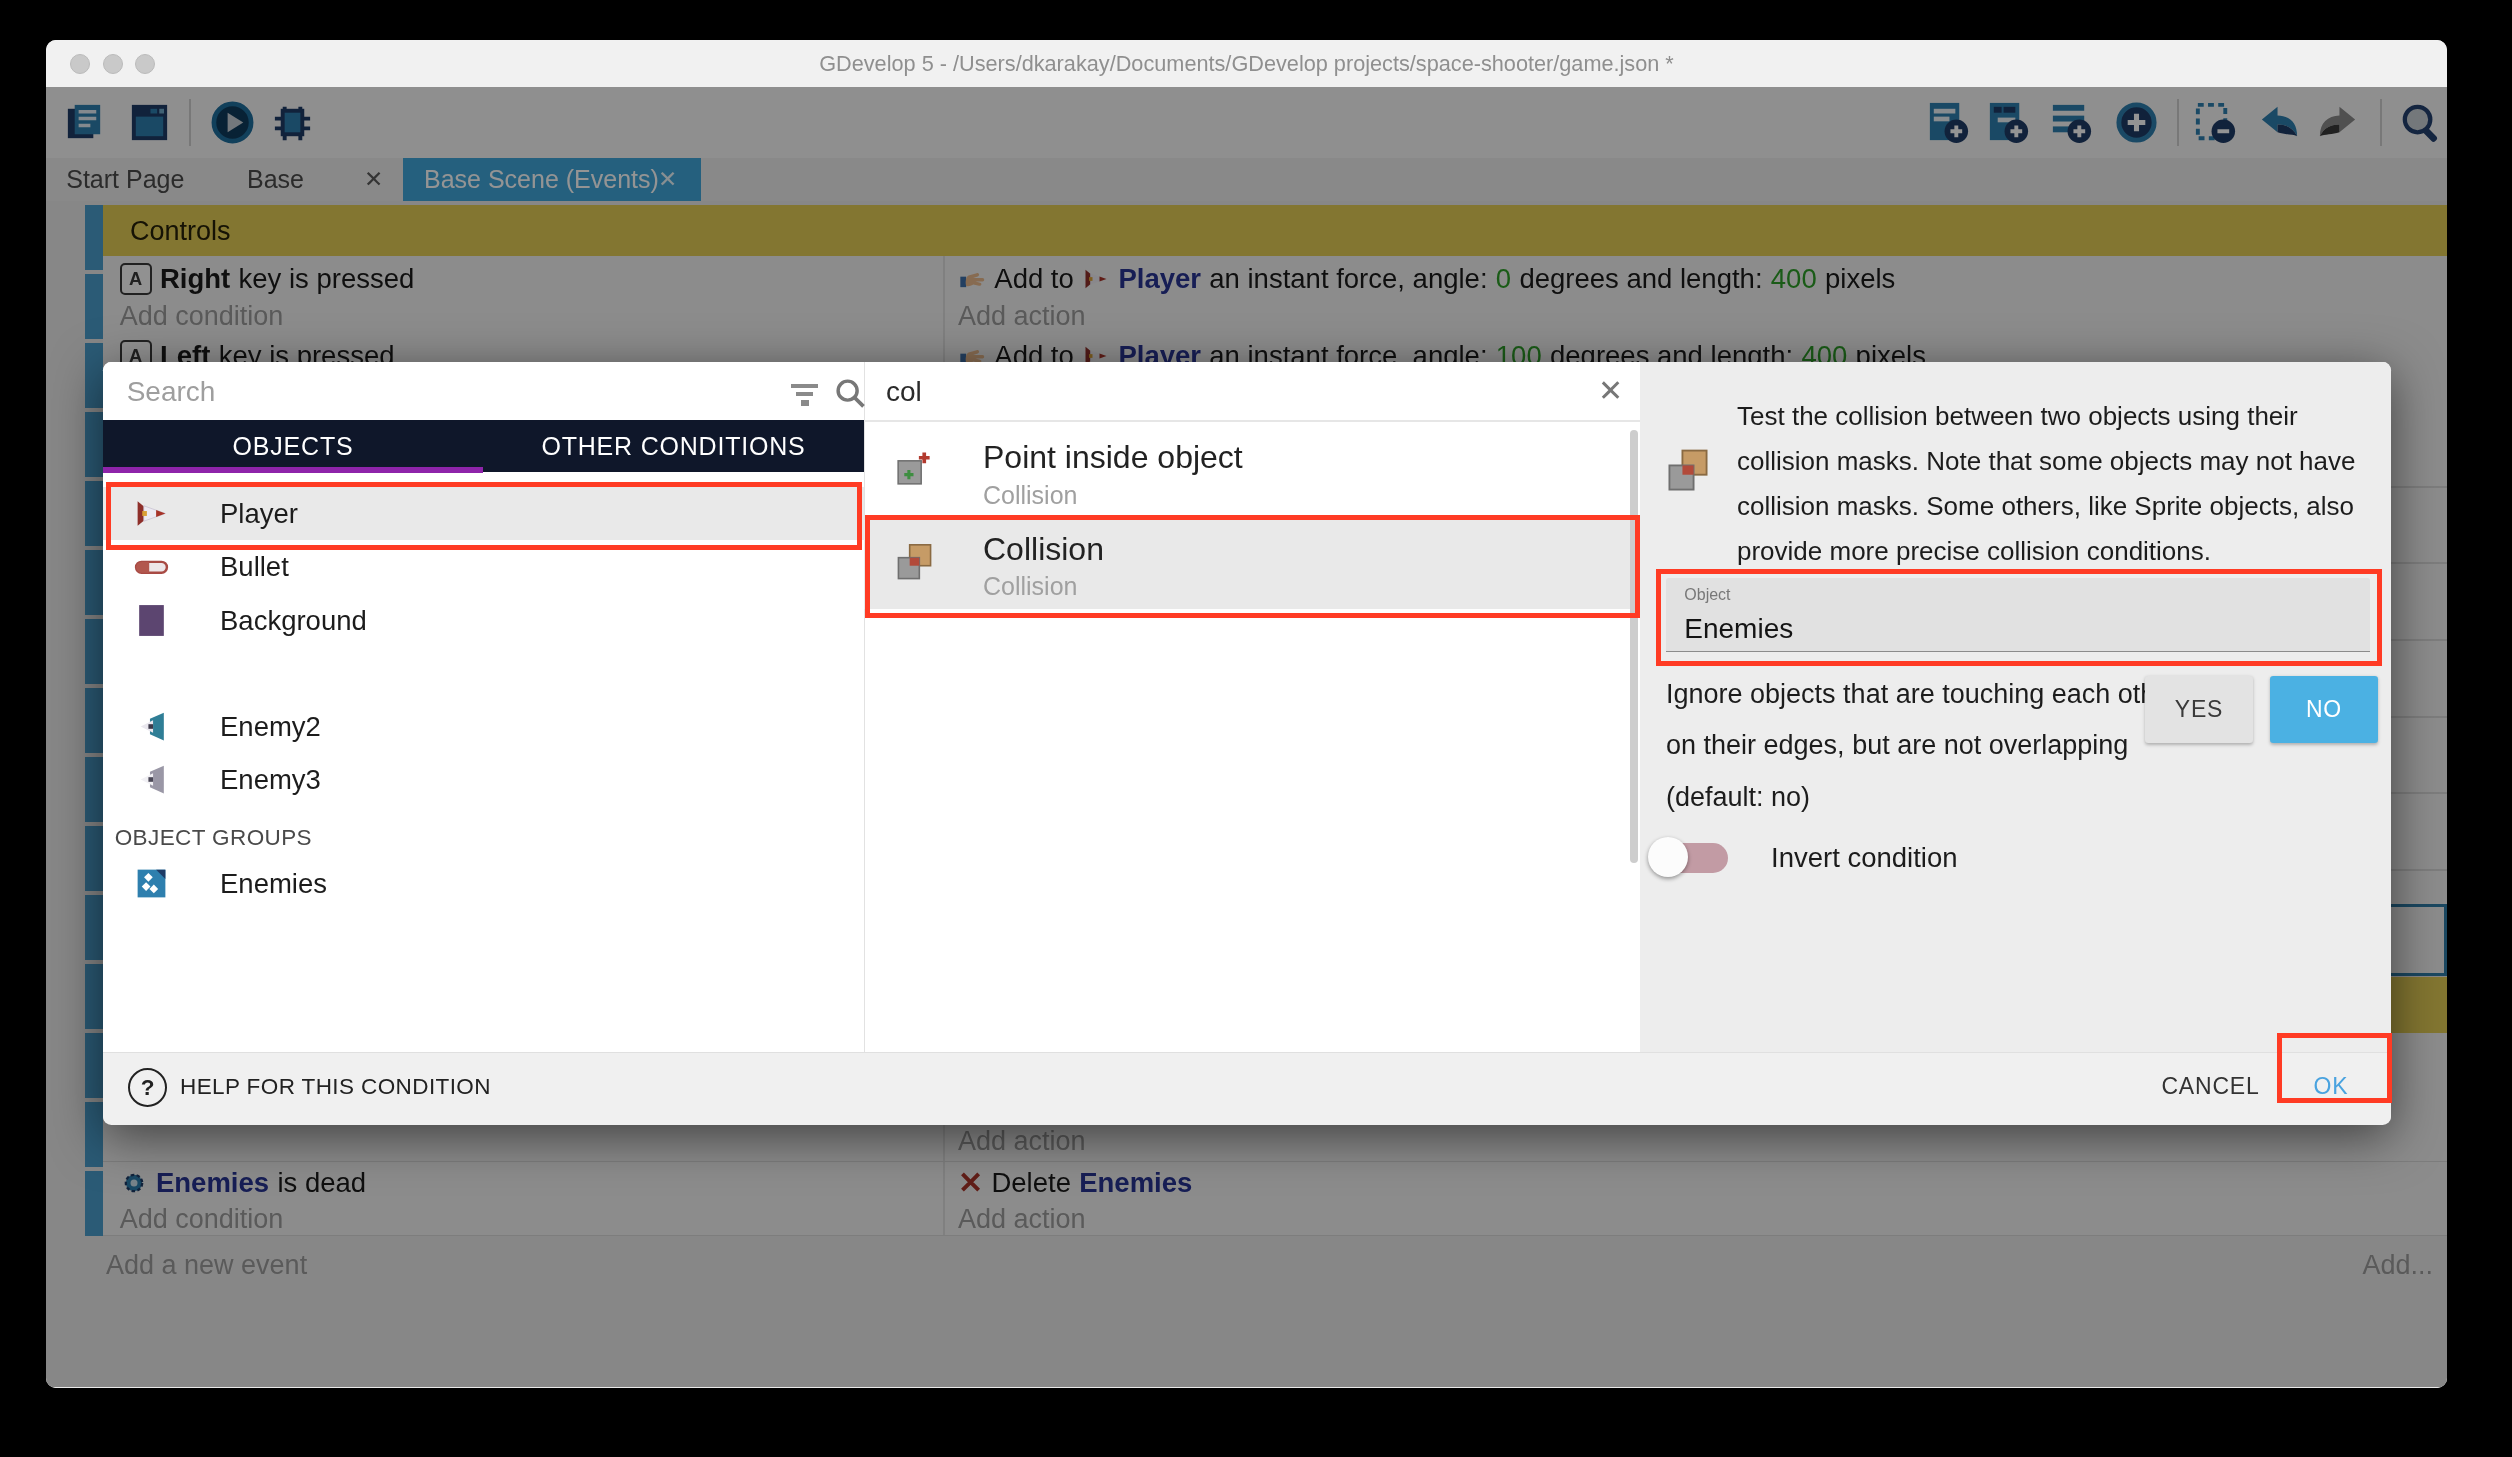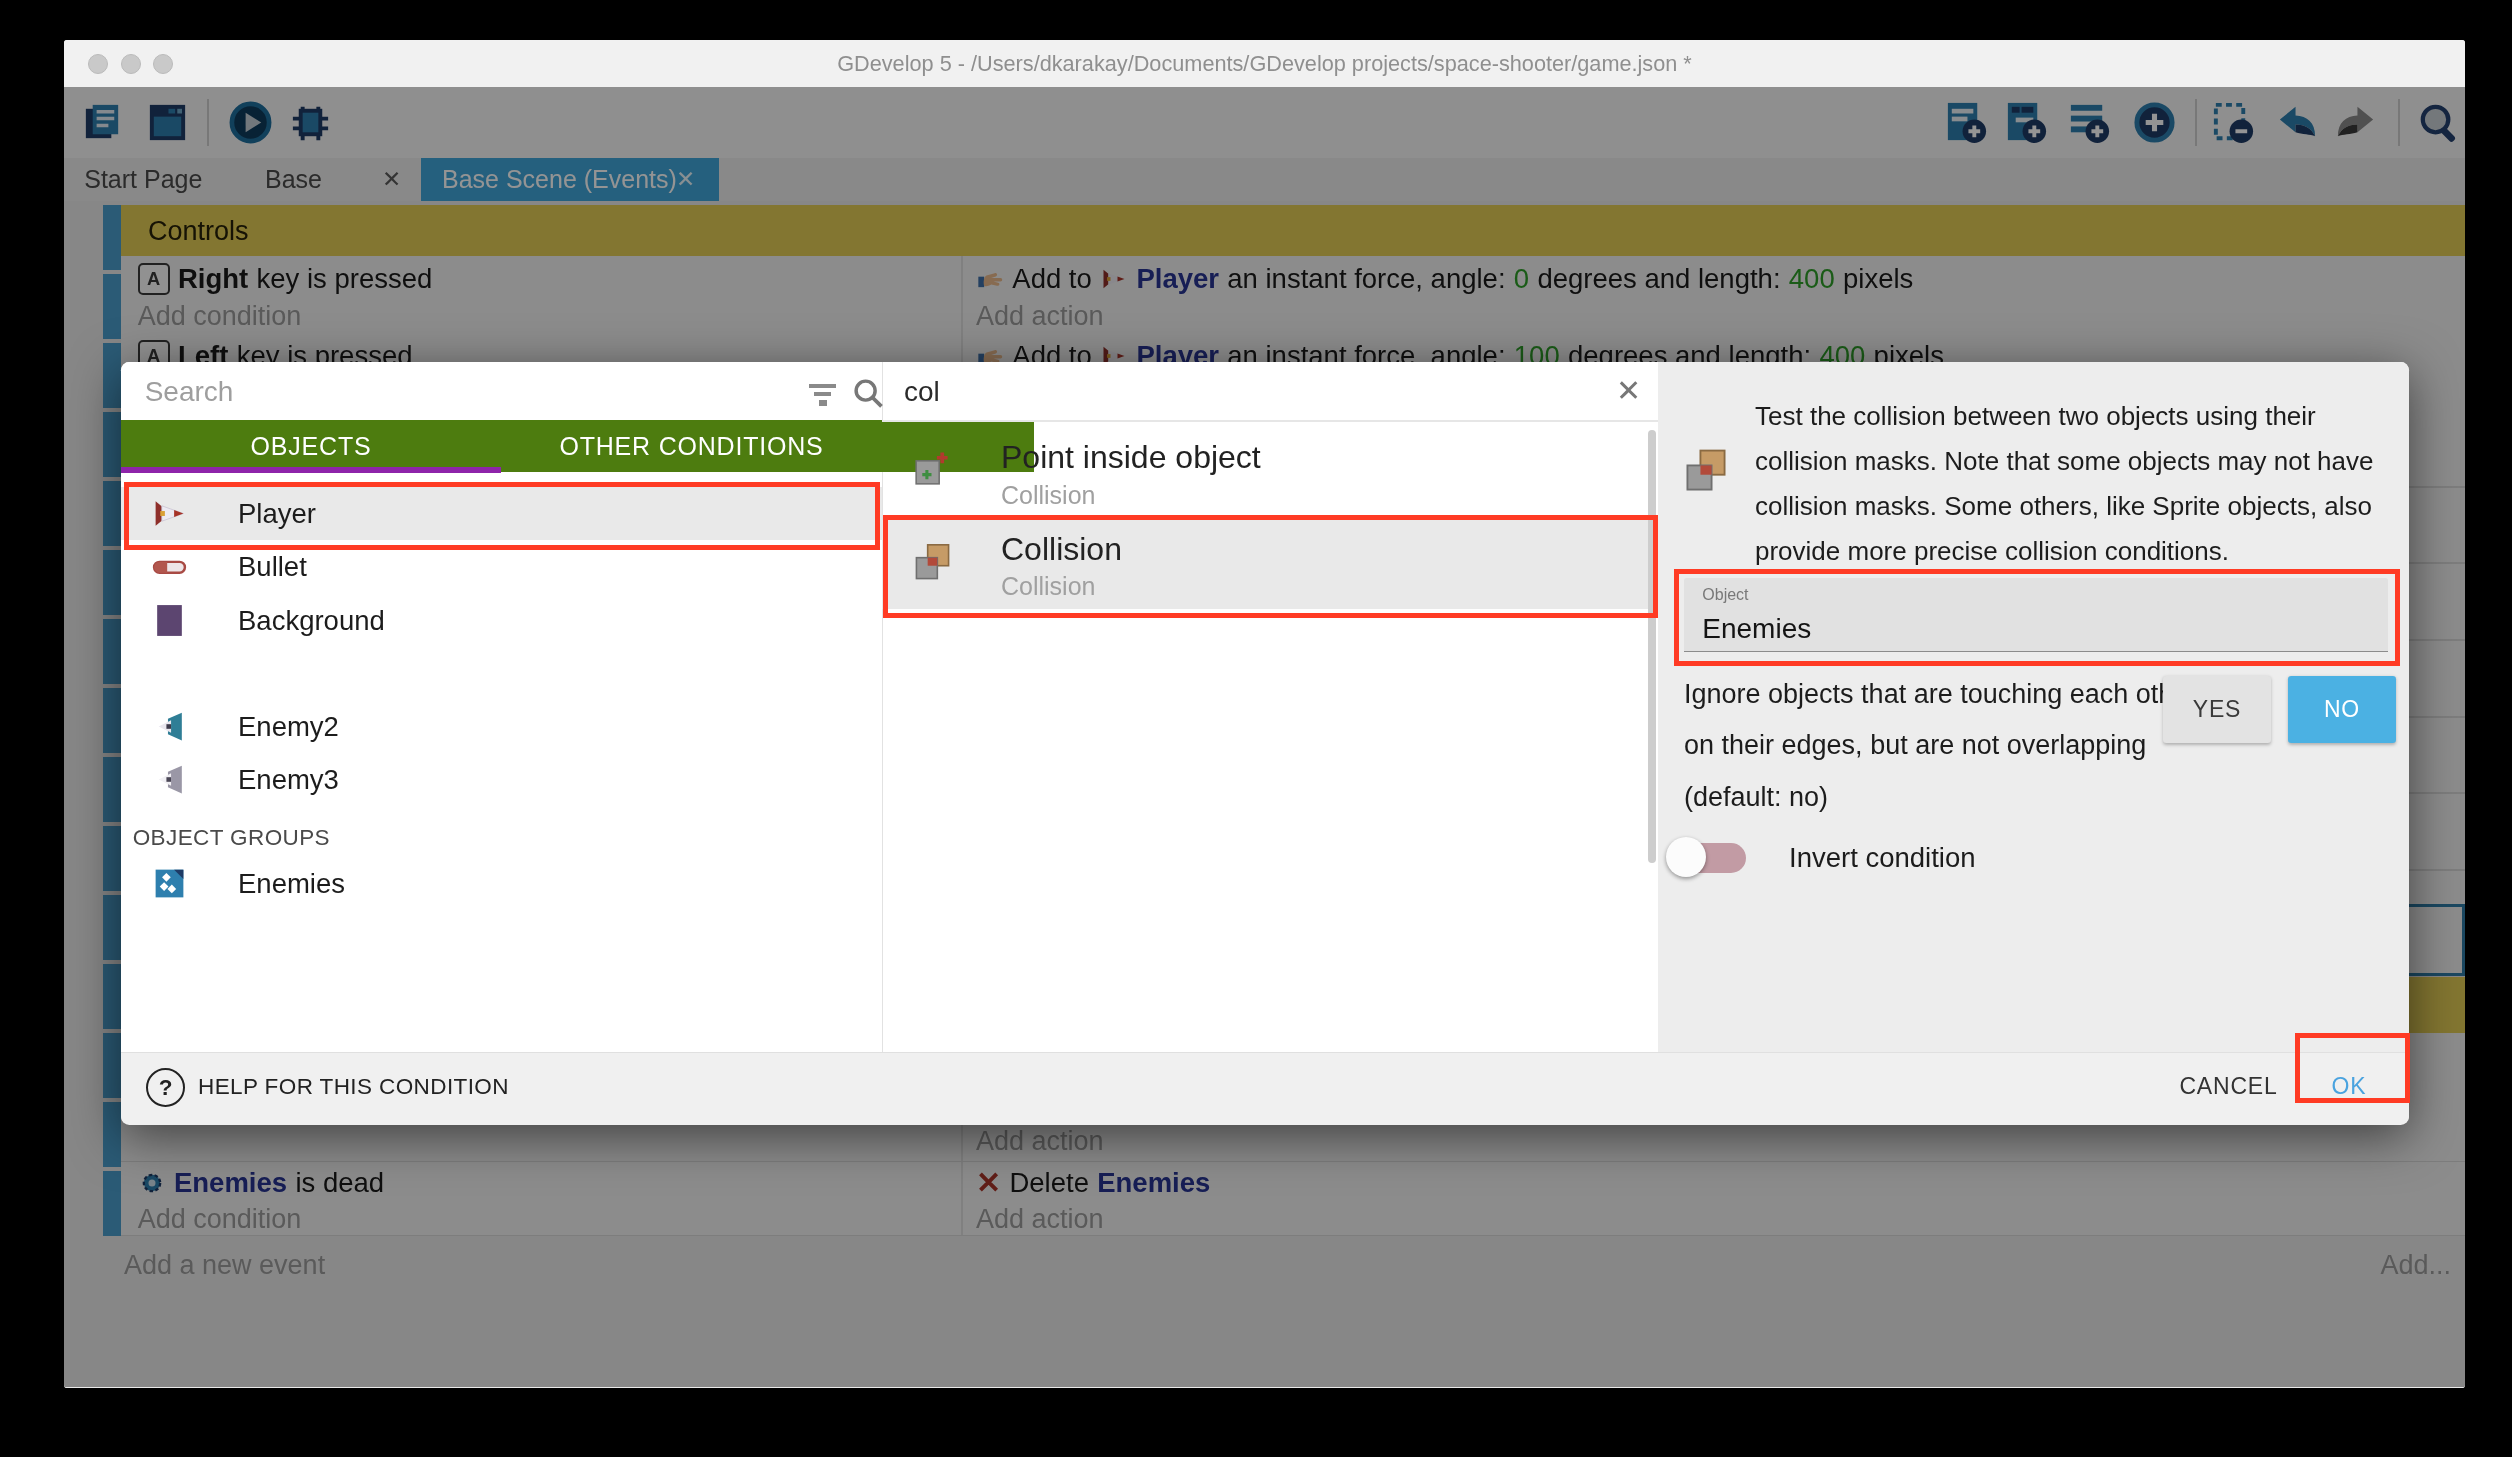--- a/index.html
+++ b/index.html
@@ -1,18 +1,18 @@
 <!DOCTYPE html>
 <html style="font-size:13.3px"><head>
 <meta charset="utf-8">
 <style>
   html,body{margin:0;padding:0;background:#000;width:2512px;height:1458px;overflow:hidden;
     font-family:"Liberation Sans",sans-serif;}
   .ab{position:absolute;}
-  #window{left:64px;top:40px;width:2401px;height:1348px;background:#E9E9E9;border-radius:3px;overflow:hidden;}
+  #window{left:46px;top:40px;width:2401px;height:1348px;background:#E9E9E9;border-radius:10px;overflow:hidden;}
   
   .titlebar{left:0;top:0;width:2401px;height:47px;background:#F1F1F1;border-bottom:0.8px solid #D8D8D8;}
   .tdot{width:18.3px;height:18.3px;border-radius:50%;background:#C9C9C9;border:0.8px solid #BBB;top:14px;}
   .title{left:0;top:0;width:2401px;height:47px;line-height:47px;text-align:center;font-size:21.7px;color:#8F8F8F;}
   
   .toolbar{left:0;top:47px;width:2401px;height:71px;background:#F7F7F7;}
   .ticon{width:47px;height:47px;top:11.7px;cursor:pointer;}
   .ticon svg{width:100%;height:100%;}
   .tsep{width:1.7px;height:47px;top:11.7px;background:#CFCFCF;}
   
@@ -45,21 +45,21 @@
   .dialog{left:57px;top:322px;width:2288px;height:762px;z-index:10;
     box-shadow:0 11.7px 50px rgba(0,0,0,.55);border-radius:8.3px;background:#FFF;}
   .dlg-left{left:0;top:0;width:761px;height:690px;background:#FFF;border-radius:8.3px 0 0 0;}
   .dlg-mid{left:761px;top:0;width:776px;height:690px;background:#FFF;border-left:0.8px solid #E2E2E2;}
   .dlg-right{left:1537px;top:0;width:751px;height:690px;background:#EDEDED;border-radius:0 8.3px 0 0;}
   .dlg-bottom{left:0;top:690px;width:2288px;height:72px;background:#F0F0F0;border-top:0.8px solid #E0E0E0;
     border-radius:0 0 8.3px 8.3px;}
   .srch{border:none;outline:none;background:transparent;font-family:"Liberation Sans",sans-serif;
     font-size:28px;color:#2B2B2B;}
   .srch::placeholder{color:#9E9E9E;}
-  .bluetabs{left:0;top:58px;width:913px;height:52px;background:#4d7c0f;}
+  .bluetabs{left:0;top:58px;width:761px;height:52px;background:#0f172a;}
   .bluetab{top:0;width:380px;height:52px;line-height:52px;text-align:center;color:#FFF;
     font-size:25px;font-weight:500;letter-spacing:0.8px;cursor:pointer;}
   .purpleline{left:0;top:47px;width:380px;height:5.8px;background:#8E24AA;}
   .lrow{left:0;width:761px;height:53px;cursor:pointer;}
   .lrow.sel{background:#E9E9E9;}
   .lrow .oic{left:30px;top:8.3px;width:37px;height:37px;}
   .lrow .oic svg{width:100%;height:100%;}
   .lrow .olbl{left:117px;top:0;height:53px;line-height:53px;font-size:27.5px;color:#1C1C1C;}
   .secL{font-size:22.5px;color:#4A4A4A;letter-spacing:0.4px;}
   .citem{left:761px;width:776px;cursor:pointer;}

